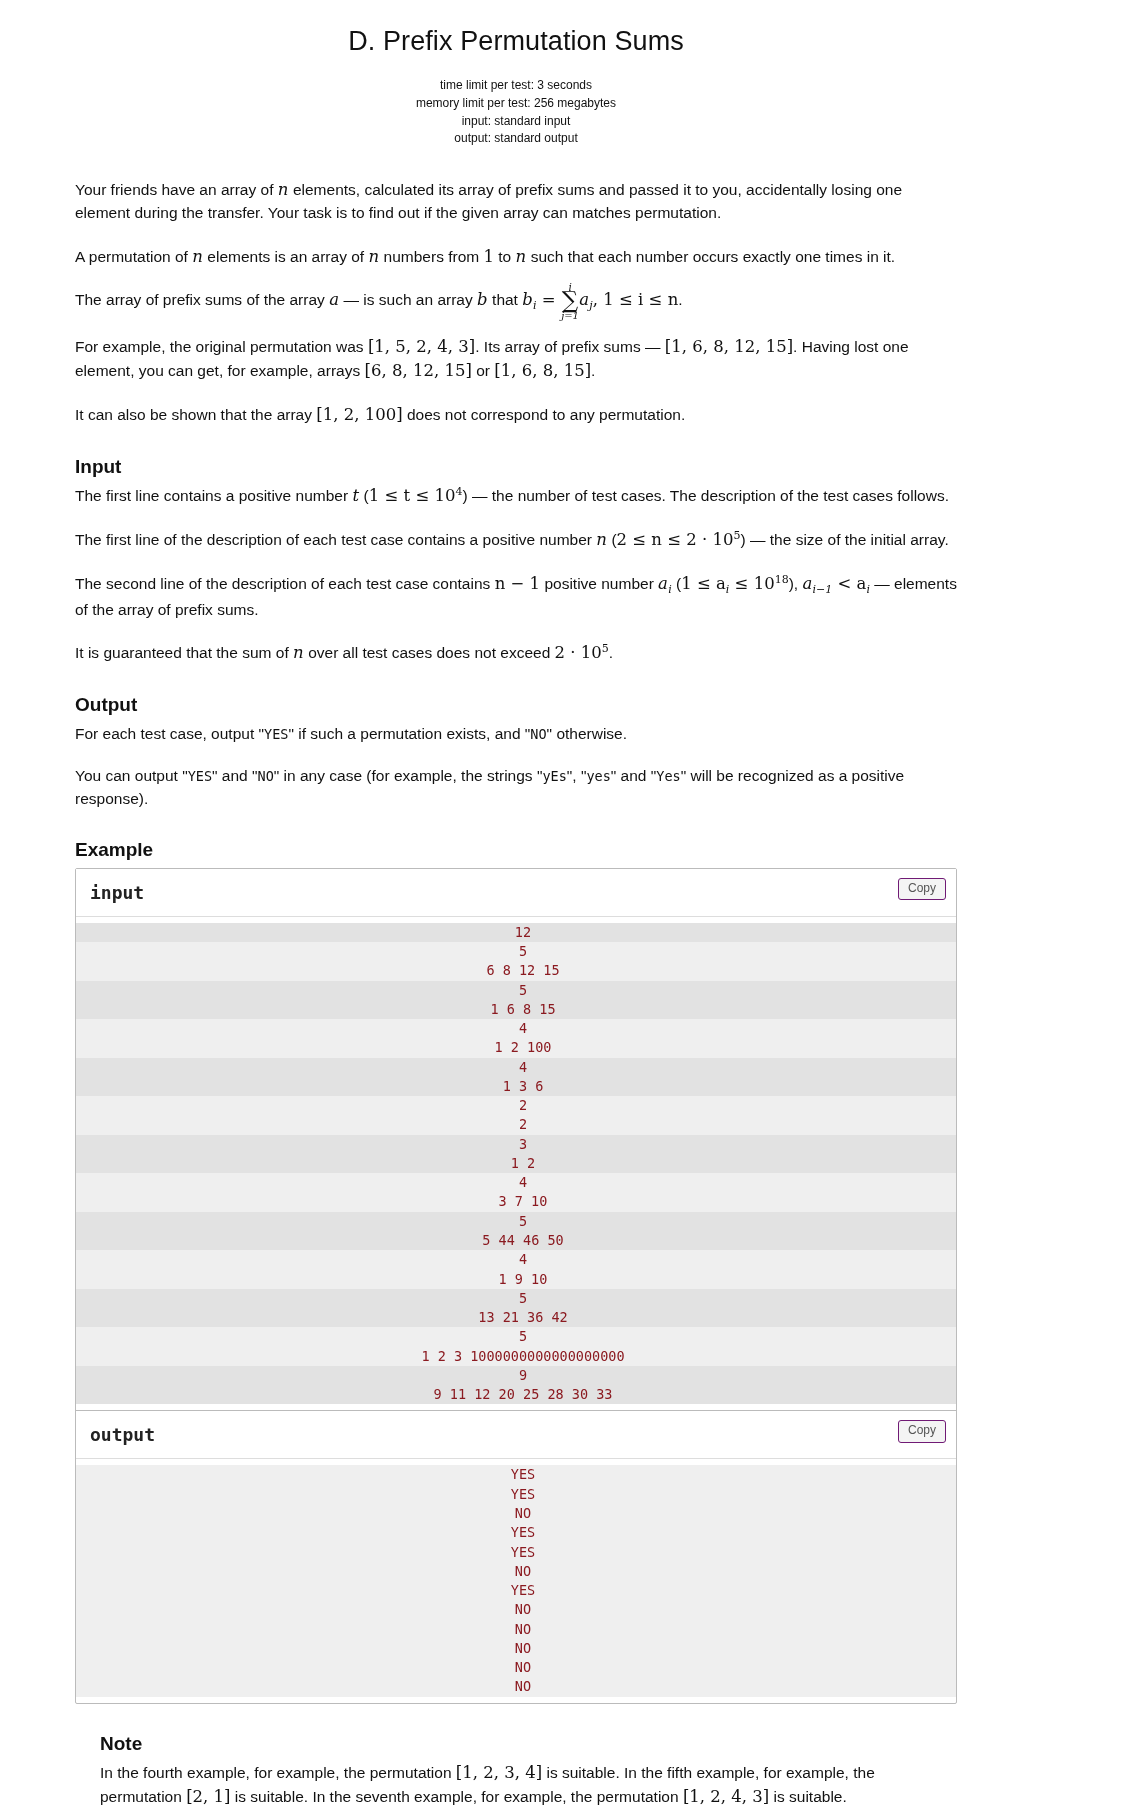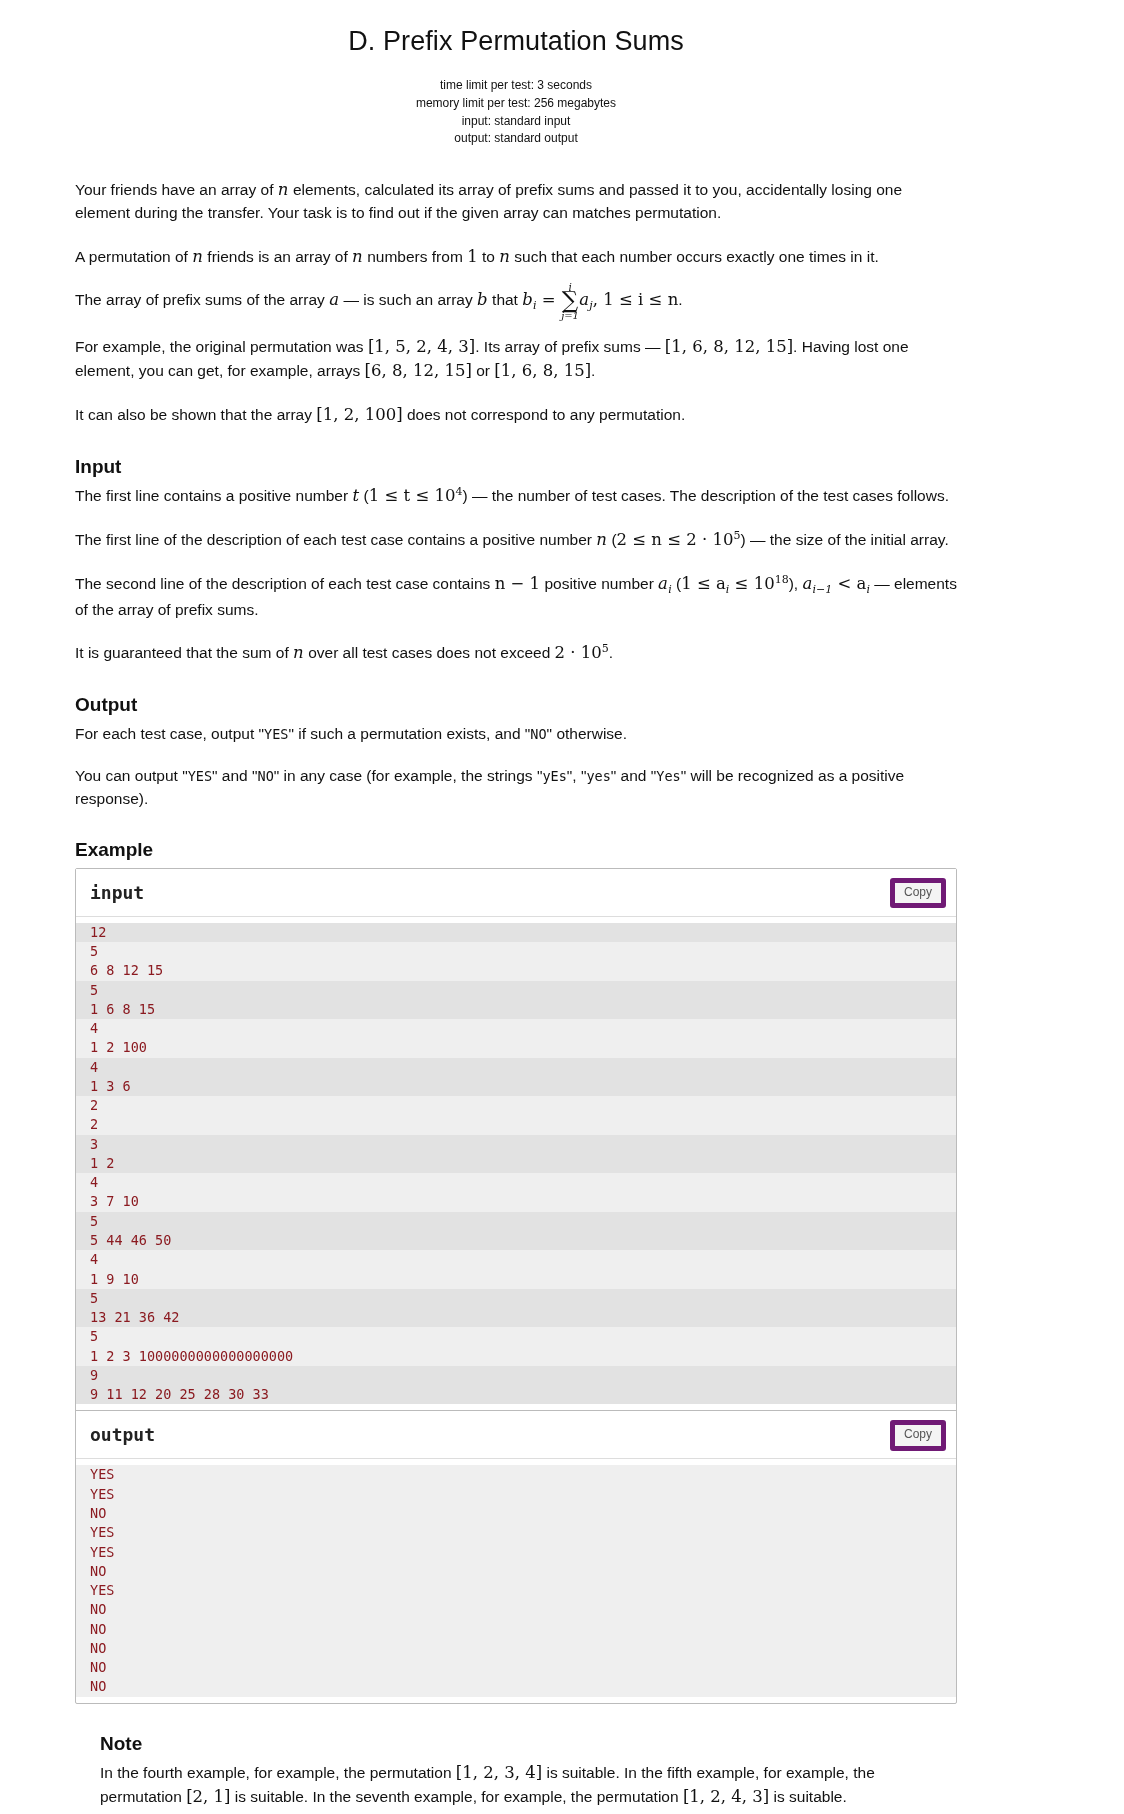--- a/index.html
+++ b/index.html
@@ -127,32 +127,33 @@
     font-weight: bold;
     color: #222222;
   }
   .copy-btn {
     position: absolute;
     right: 10px;
     top: 9px;
     font-size: 12px;
     color: #555555;
     background: #f4f4f4;
-    border: 5px solid #701a75;
+    border: 1px solid #701a75;
     border-radius: 3px;
     padding: 2px 9px 3px 9px;
     line-height: 1.3;
     cursor: pointer;
     font-family: "Liberation Sans", sans-serif;
   }
   .io-body {
     font-family: "DejaVu Sans Mono", "Liberation Mono", monospace;
     font-size: 13.5px;
     color: #8b1a20;
     padding: 0;
+    text-align: center;
   }
   .io-body .ln {
     padding: 1px 0 1px 14px;
     white-space: pre;
     line-height: 1.28;
   }
   .io-body .ln.odd  { background: #e2e2e2; }
   .io-body .ln.even { background: #efefef; }
   .io-body .pad-top { height: 6px; }
   .io-body .pad-bot { height: 6px; }
@@ -171,21 +172,21 @@
       <div>memory limit per test: 256 megabytes</div>
       <div>input: standard input</div>
       <div>output: standard output</div>
     </div>
   </div>
 
   <div class="statement">
 
     <p><span>Your friends have an array of </span><span class="m">n</span><span> elements, calculated its array of prefix sums and passed it to you, accidentally losing one element during the transfer. Your task is to find out if the given array can matches </span><b>permutation</b><span>.</span></p>
 
-    <p><span>A permutation of </span><span class="m">n</span><span> friends is an array of </span><span class="m">n</span><span> numbers from </span><span class="mn">1</span><span> to </span><span class="m">n</span><span> such that each number occurs exactly </span><b>one</b><span> times in it.</span></p>
+    <p><span>A permutation of </span><span class="m">n</span><span> elements is an array of </span><span class="m">n</span><span> numbers from </span><span class="mn">1</span><span> to </span><span class="m">n</span><span> such that each number occurs exactly </span><b>one</b><span> times in it.</span></p>
 
     <p><span>The array of prefix sums of the array </span><span class="m">a</span><span> — is such an array </span><span class="m">b</span><span> that </span><span class="m">b</span><sub class="ix">i</sub><span class="mop"> = </span><span class="sum"><span class="top">i</span><span class="sigma">∑</span><span class="bot">j=1</span></span><span class="m">a</span><sub class="ix">j</sub><span class="mop">, 1 ≤ i ≤ n</span><span>.</span></p>
 
     <p><span>For example, the original permutation was </span><span class="mn">[1, 5, 2, 4, 3]</span><span>. Its array of prefix sums — </span><span class="mn">[1, 6, 8, 12, 15]</span><span>. Having lost one element, you can get, for example, arrays </span><span class="mn">[6, 8, 12, 15]</span><span> or </span><span class="mn">[1, 6, 8, 15]</span><span>.</span></p>
 
     <p><span>It can also be shown that the array </span><span class="mn">[1, 2, 100]</span><span> does not correspond to any permutation.</span></p>
 
   </div>
 
   <div class="input-section">

